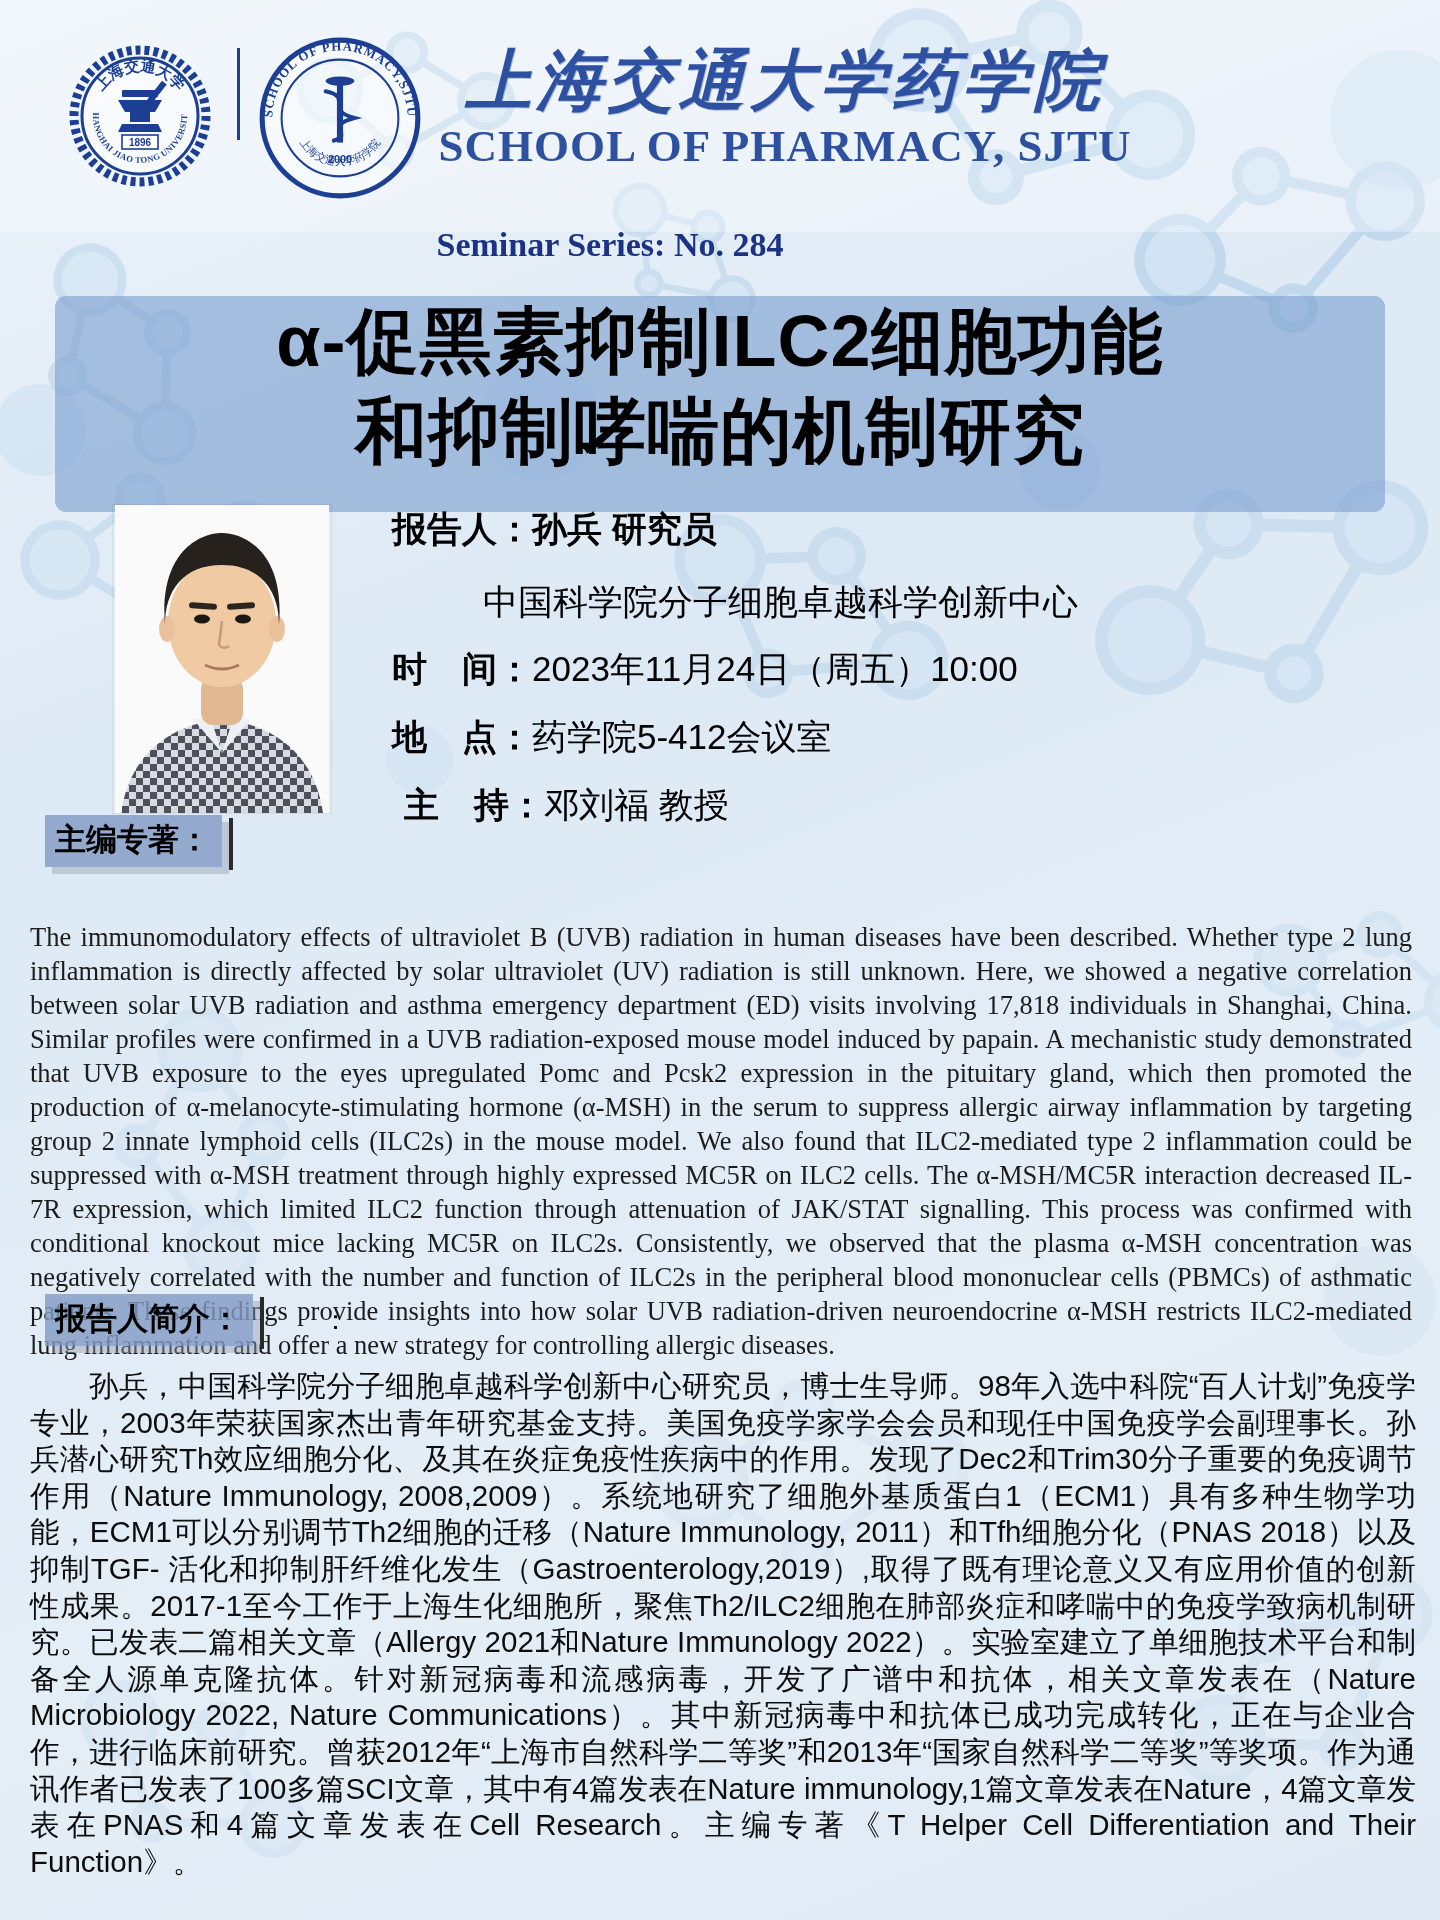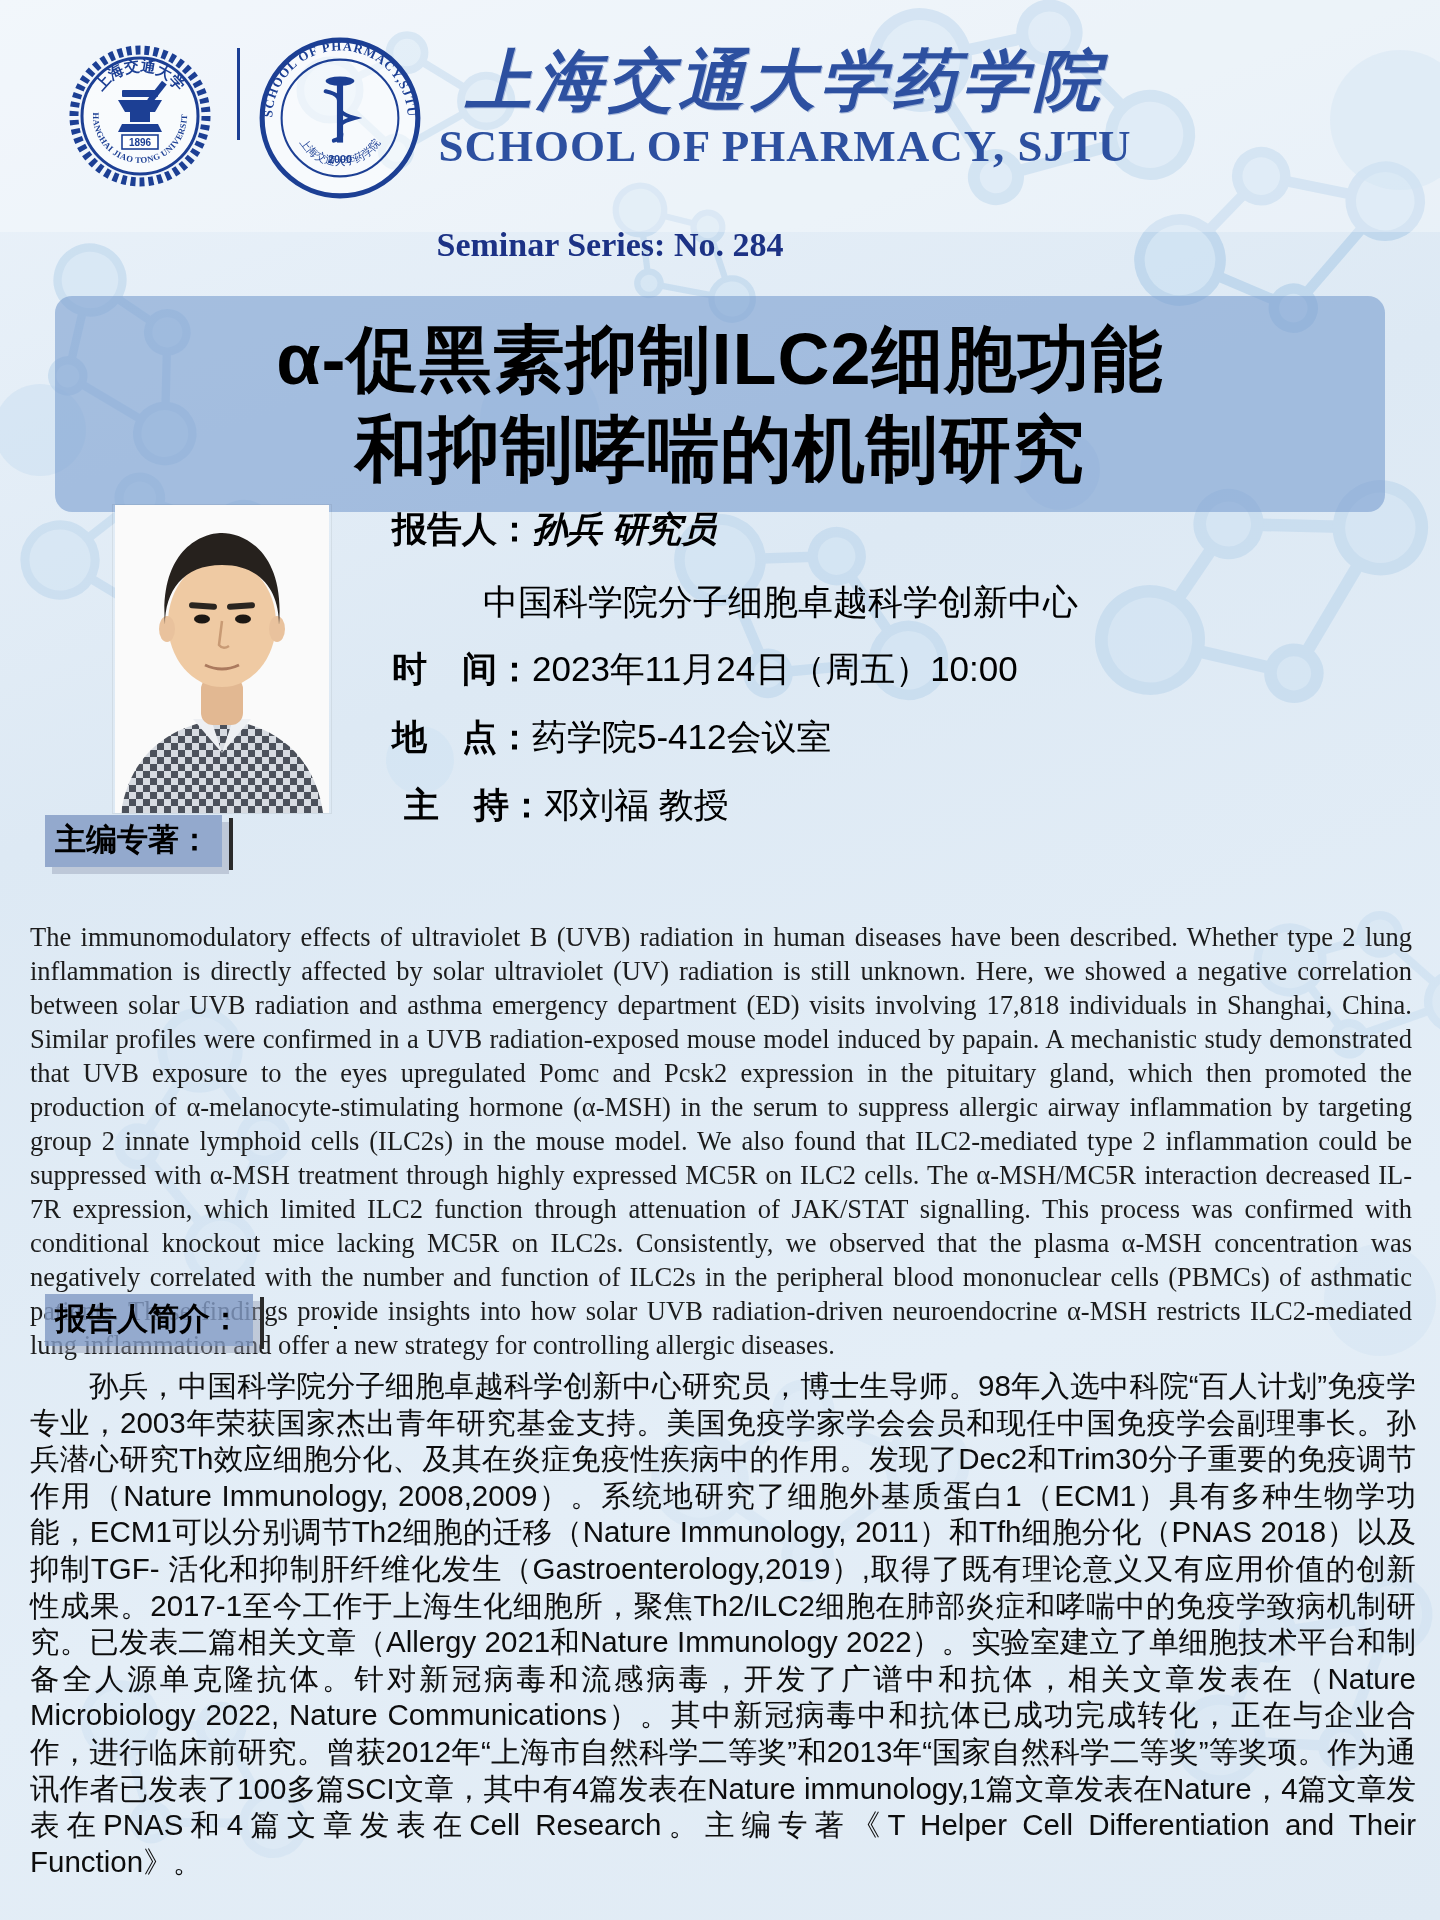--- a/index.html
+++ b/index.html
@@ -26,36 +26,36 @@
     font-family:"Liberation Serif","DejaVu Serif",serif;font-size:45px;color:#2d50a0;
     letter-spacing:1px;white-space:nowrap;font-weight:bold;
   }
   .seminar{
     position:absolute;left:360px;top:226px;width:500px;text-align:center;
     font-family:"Liberation Serif","DejaVu Serif",serif;font-weight:bold;
     font-size:34px;color:#1c3285;white-space:nowrap;
   }
   
   .title-box{
-    position:absolute;left:55px;top:296px;width:1330px;height:216px;border-radius:17px;
+    position:absolute;left:55px;top:296px;width:1330px;height:216px;border-radius:11px;
     background:rgba(125,160,208,0.62);
-    display:flex;flex-direction:column;justify-content:center;align-items:center;
+    display:flex;flex-direction:column;align-items:center;
   }
   .title-line{
     font-size:72px;font-weight:900;color:#000;line-height:90px;letter-spacing:1px;
     font-family:"Liberation Sans","DejaVu Sans",sans-serif;white-space:nowrap;
   }
   
   .photo{position:absolute;left:113px;top:505px;width:218px;height:308px;box-shadow:0 0 0 1px rgba(0,0,0,.06);}
   
   .info-row{position:absolute;font-size:35px;color:#000;white-space:nowrap;}
   .info-label{font-weight:bold;}
   .info-value{font-weight:normal;}
   .row-speaker{left:392px;top:506px;}
-  .row-speaker .info-value{font-weight:bold;font-style:italic;}
+  .row-speaker .info-value{font-weight:bold;}
   .row-affil{left:483px;top:579px;}
   .row-time{left:392px;top:646px;}
   .row-place{left:392px;top:714px;}
   .row-host{left:404px;top:782px;}
   
   .section-label{
     position:absolute;background:rgba(130,155,196,0.82);
     font-size:31px;font-weight:bold;color:#000;padding:4px 12px 6px 10px;white-space:nowrap;
     box-shadow:7px 7px 0 rgba(150,160,182,0.45);
   }

